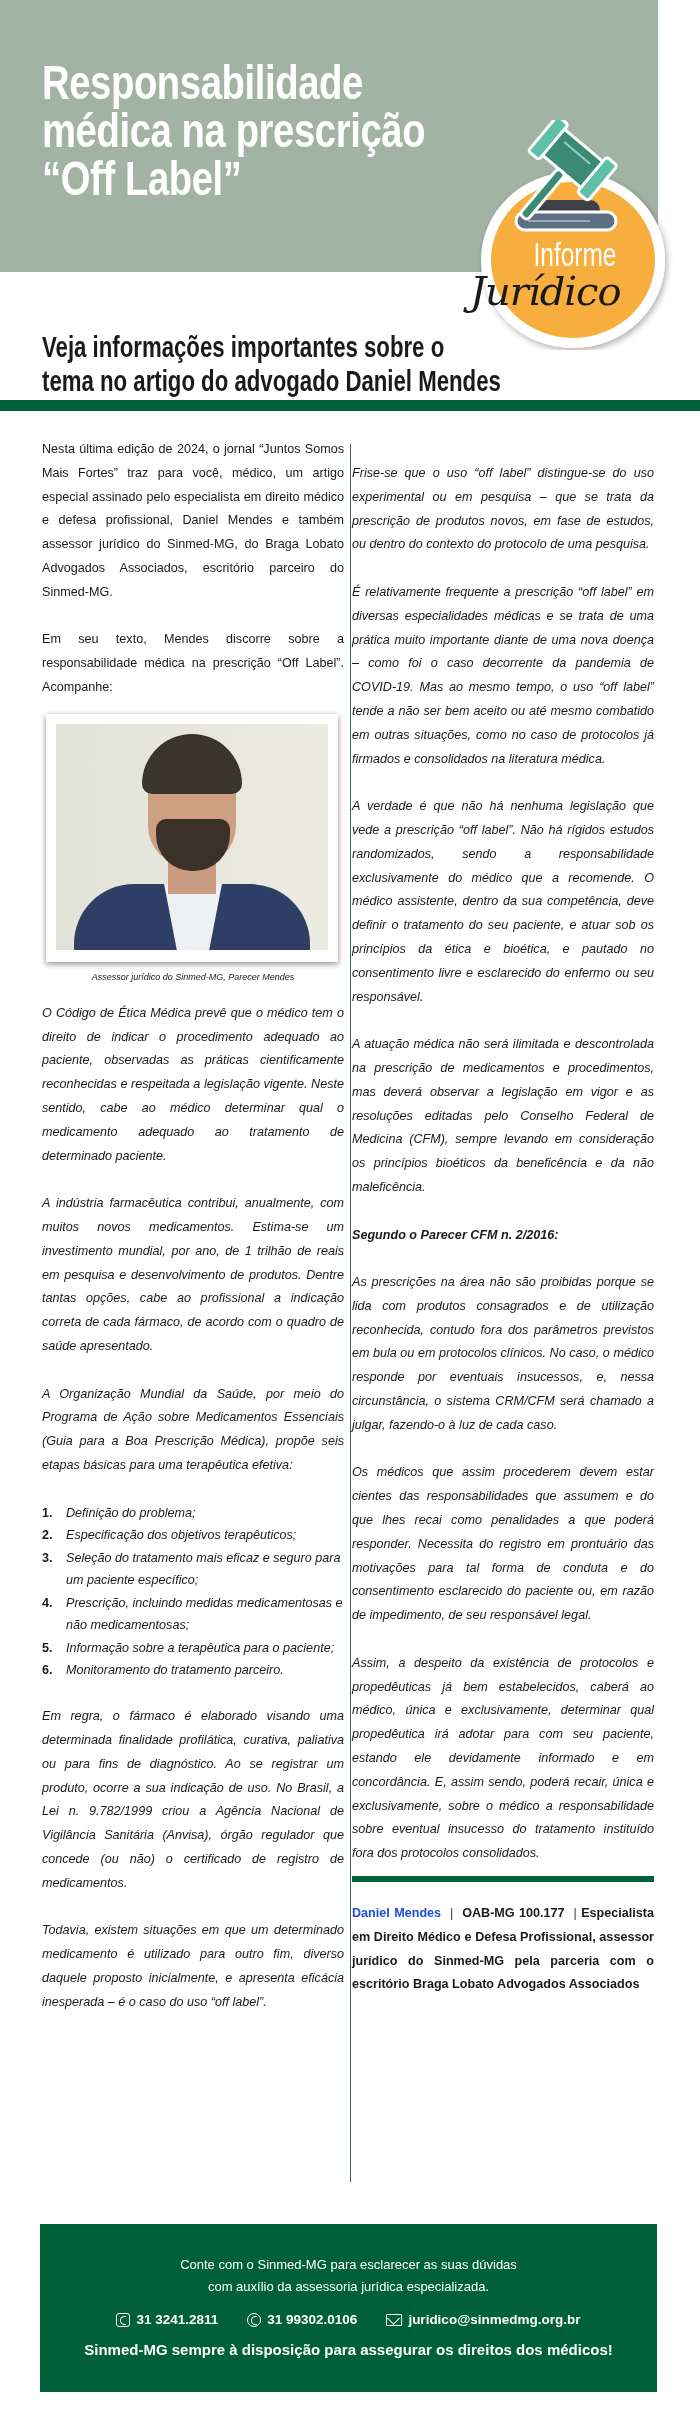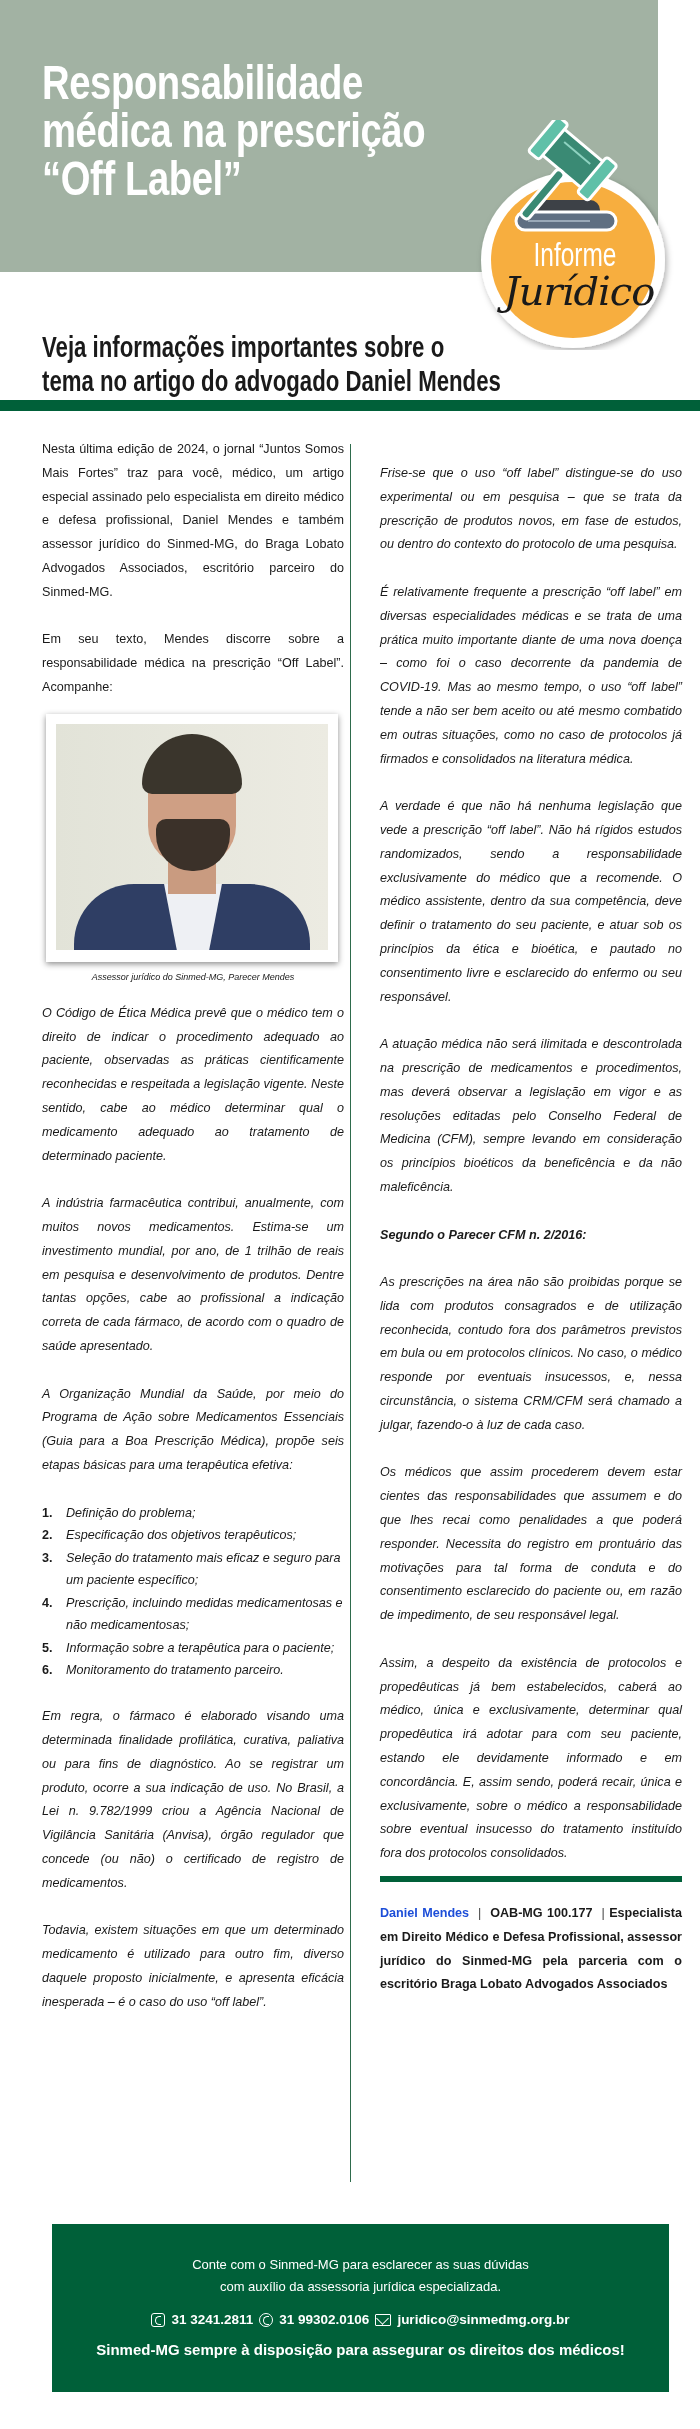--- a/index.html
+++ b/index.html
@@ -15,27 +15,27 @@
   .subtitle { position: absolute; left: 42px; top: 330px; color: #1a1a1a;
     font-size: 30px; line-height: 34px; transform: scaleX(0.74); transform-origin: left top; white-space: nowrap; }
   .subtitle span { display: block; }
   .green-rule { position: absolute; left: 0; top: 400px; width: 700px; height: 11px; background: #006039; }
 
   
   .badge { position: absolute; left: 470px; top: 120px; width: 210px; height: 230px; }
   .badge svg { width: 210px; height: 230px; }
   .badge-informe { position: absolute; left: 0; width: 210px; top: 115px; text-align: center; color: #ffffff;
     font-size: 34px; font-weight: normal; transform: scaleX(0.72); transform-origin: center top; }
-  .badge-juridico { position: absolute; left: 0; width: 218px; top: 148px; text-align: center; color: #1a1a1a;
+  .badge-juridico { position: absolute; left: 0; width: 218px; top: 148px; text-align: left; color: #1a1a1a;
     font-family: "DejaVu Serif", serif; font-style: italic; font-size: 40px; letter-spacing: -1px; }
 
   
   .col { position: absolute; top: 438px; width: 302px; font-size: 12.6px; line-height: 23.8px; text-align: justify; }
   .col-left { left: 42px; }
-  .col-right { left: 380px; }
+  .col-right { left: 352px; }
   .divider { position: absolute; left: 350px; top: 444px; width: 1px; height: 1738px; background: #2e6b4c; }
   .col p { margin-bottom: 23.8px; }
   .italic { font-style: italic; }
   .bold { font-weight: bold; }
 
   .photo-frame { width: 292px; height: 248px; margin: 14px 0 0 4px; background: #fff; padding: 10px 10px 12px 10px;
     box-shadow: 0 2px 6px rgba(0,0,0,0.45); }
   .photo { width: 100%; height: 100%; background: #e7e7dd; position: relative; overflow: hidden; }
   .photo .bg { position: absolute; inset: 0; background: linear-gradient(90deg,#e2e3d8,#ecebe2); }
   .photo .suit { position: absolute; left: 18px; top: 160px; width: 236px; height: 100px; background: #2f3e64; border-radius: 60px 60px 0 0; }
@@ -49,23 +49,23 @@
   ol.steps { list-style: none; margin: 0 0 23.8px 0; text-align: left; line-height: 22.5px; }
   ol.steps li { position: relative; padding-left: 24px; font-style: italic; }
   ol.steps li .num { position: absolute; left: 0; font-weight: bold; font-style: normal; }
 
   .bio-rule { height: 6px; background: #006039; margin: 8px 0 20px 0; }
   .bio { font-weight: bold; }
   .bio .name { color: #1d4ed8; }
   .bio .sep { font-weight: normal; color: #444; }
 
   
-  .footer { position: absolute; left: 40px; top: 2224px; width: 617px; height: 168px; background: #006039; color: #fff; text-align: center; margin-left: 12px; }
+  .footer { position: absolute; left: 40px; top: 2224px; width: 617px; height: 168px; background: #006039; color: #fff; text-align: center; }
   .footer .line1 { margin-top: 30px; font-size: 13px; line-height: 22px; }
-  .footer .contacts { margin-top: 14px; font-size: 13.5px; font-weight: bold; display: flex; justify-content: center; gap: 6px; }
+  .footer .contacts { margin-top: 14px; font-size: 13.5px; font-weight: bold; display: flex; justify-content: center; gap: 29px; }
   .footer .contact { display: inline-flex; align-items: center; gap: 6px; }
   .footer .ico { display: inline-block; width: 14px; height: 14px; border: 1.6px solid #fff; border-radius: 50%; position: relative; }
   .footer .ico.phone { border-radius: 3px; }
   .footer .ico.phone::after, .footer .ico.wa::after { content: ""; position: absolute; left: 3px; top: 2px; width: 5px; height: 7px; border: 1.5px solid #fff; border-right: none; border-top-left-radius: 5px; border-bottom-left-radius: 5px; }
   .footer .ico.mail { border-radius: 1px; transform: none; width: 16px; height: 12px; }
   .footer .ico.mail::after { content: ""; position: absolute; left: 2px; top: -1px; width: 8px; height: 8px; border-right: 1.5px solid #fff; border-bottom: 1.5px solid #fff; transform: rotate(45deg); }
   .footer .tagline { margin-top: 14px; font-size: 15px; font-weight: bold; }
 </style>
 </head>
 <body>

